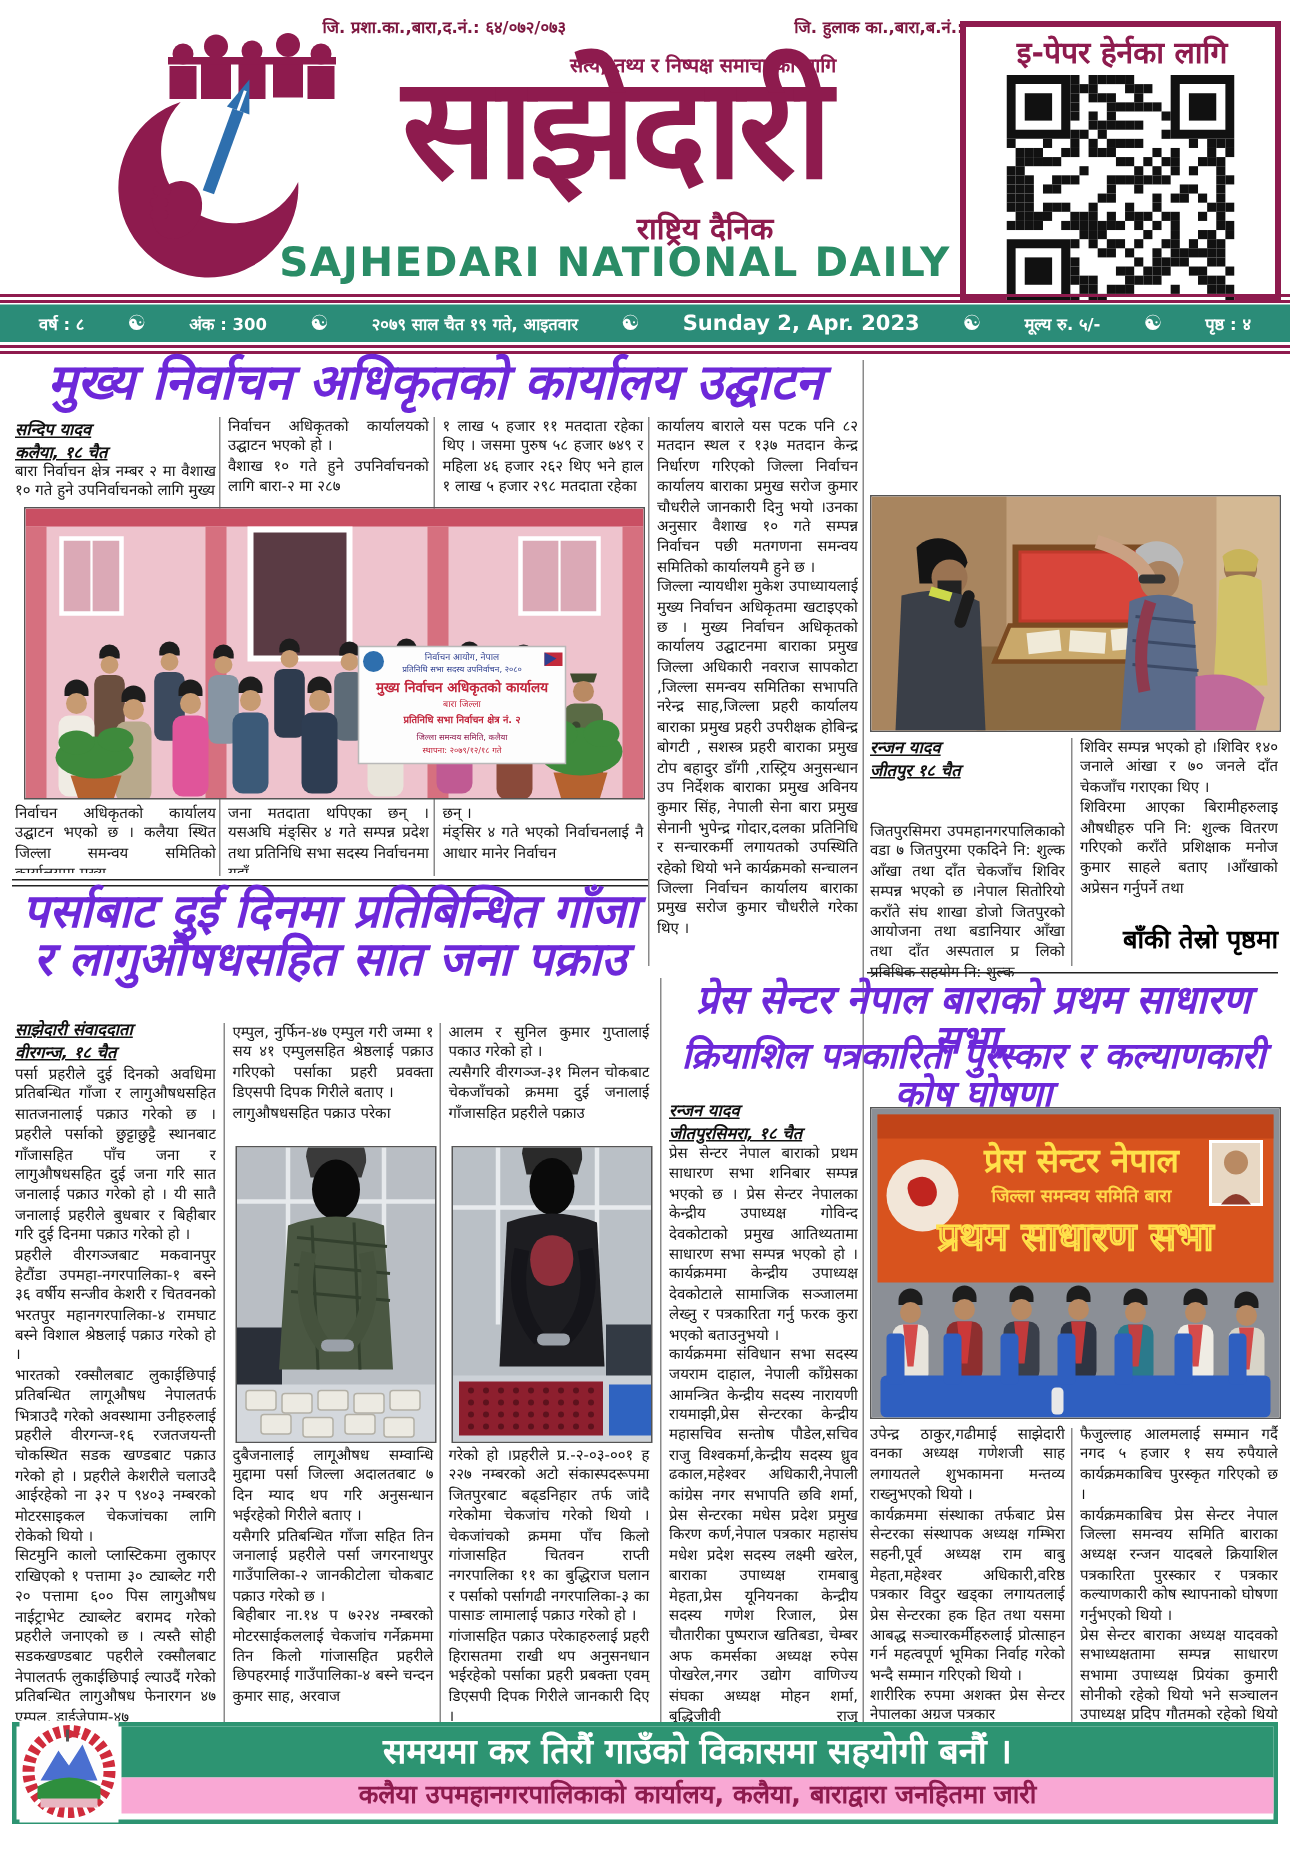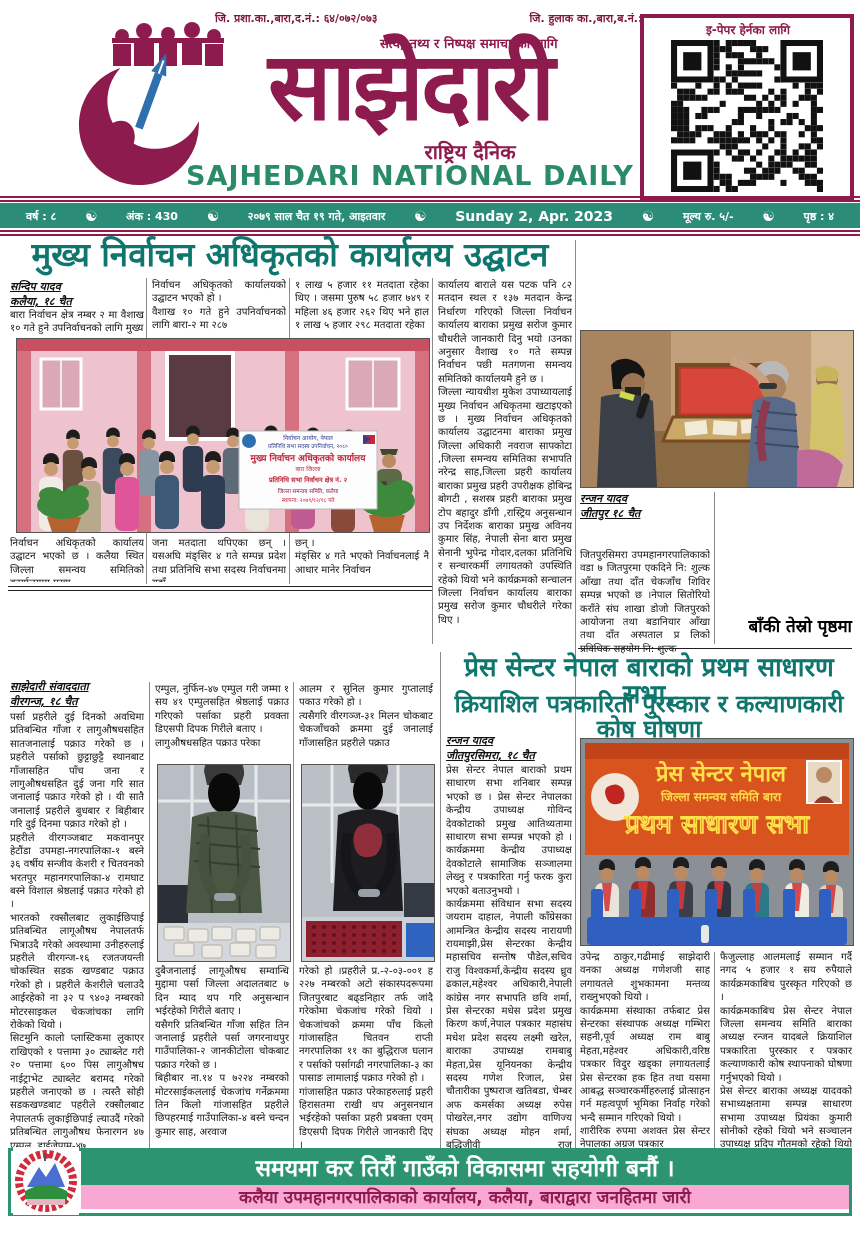--- a/index.html
+++ b/index.html
@@ -5,26 +5,26 @@
   html,body{margin:0;padding:0;background:#e8e8e8;}
   body{font-family:"DejaVu Sans","Liberation Sans",sans-serif;}
   #page{position:relative;width:860px;height:1234px;background:#ffffff;margin:0 auto;overflow:hidden;}
   .abs{position:absolute;}
   .reg{font-size:11px;font-weight:bold;color:#7d1740;}
   .masthead-title{font-size:94px;font-weight:bold;color:#8e1b4e;line-height:1;letter-spacing:-3px;text-align:center;}
   .tagline{font-size:13px;font-weight:bold;color:#8e1b4e;}
   .subtitle{font-size:20px;font-weight:bold;color:#8e1b4e;text-align:center;}
   .engname{font-size:27px;font-weight:bold;color:#2a8c66;text-align:center;letter-spacing:1px;}
   .epaper{border:4px solid #8e1b4e;background:#fff;}
-  .epaper-title{font-size:12px;font-weight:bold;color:#8e1b4e;text-align:center;padding:3px 0 2px 2px;}
+  .epaper-title{font-size:20px;font-weight:bold;color:#8e1b4e;text-align:center;padding:3px 0 2px 2px;}
   .mline{height:2px;background:#8e1b4e;}
   .datebar{background:#2b8c78;color:#fff;display:flex;align-items:center;justify-content:space-between;padding:0 26px;font-size:11px;font-weight:bold;}
   .datebar .en{font-size:14px;}
   .yy{font-size:14px;line-height:1;}
-  .hl{font-weight:bold;color:#0f766e;text-align:center;line-height:1.04;}
+  .hl{font-weight:bold;color:#6d28d9;text-align:center;line-height:1.04;font-style:italic;}
   .byline{font-size:11px;font-weight:bold;font-style:italic;text-decoration:underline;color:#111;line-height:1.35;}
   .col{font-size:10px;line-height:1.34;text-align:justify;white-space:pre-line;overflow:hidden;color:#141414;}
   .vr{width:1px;background:#8a8a8a;}
   .hrd{border-top:1px solid #222;border-bottom:1px solid #222;height:3px;}
   .hrs{height:1px;background:#222;}
   .continued{font-size:17px;font-weight:bold;color:#000;text-align:right;}
   .photo{border:1px solid #555;}
   .footer-ad{border:3px solid #2d9472;background:#fff;}
   .fa-line1{background:#2d9472;color:#fff;font-weight:bold;font-size:23px;text-align:center;line-height:34px;height:34px;}
   .fa-line2{color:#8e1b4e;font-weight:bold;font-size:17px;text-align:center;line-height:24px;height:24px;background:#f9a8d4;}
@@ -330,21 +330,21 @@
           </g>
       </g>
     </svg>
   </div>
 
   <div class="abs mline" style="left:0;top:196px;width:860px;"></div>
   <div class="abs mline" style="left:0;top:200px;width:860px;"></div>
   <div class="abs datebar" style="left:0;top:203px;width:808px;height:25px;">
     <span>वर्ष : ८</span>
     <span class="yy">☯</span>
-    <span>अंक : 430</span>
+    <span>अंक : 300</span>
     <span class="yy">☯</span>
     <span>२०७९ साल चैत १९ गते, आइतवार</span>
     <span class="yy">☯</span>
     <span class="en">Sunday 2, Apr. 2023</span>
     <span class="yy">☯</span>
     <span>मूल्य रु. ५/-</span>
     <span class="yy">☯</span>
     <span>पृष्ठ : ४</span>
   </div>
   <div class="abs mline" style="left:0;top:230px;width:860px;"></div>
@@ -514,23 +514,29 @@
         <path d="M234,40 a14,12 0 0 1 24,2 l-2,8 h-20 z" fill="#c8b45a"></path>
       </g>
       <path d="M216,120 q30,-6 46,14 l-6,22 h-40 z" fill="#c06a9a"></path>
     </svg>
   </div>
   <div class="abs byline" style="left:580px;top:492px;width:132px;">
     <span>रन्जन यादव</span><br>
     <span>जीतपुर १८ चैत</span>
   </div>
   <div class="abs col" style="left:580px;top:521px;width:130px;height:124px;margin-top:27px;">जितपुरसिमरा उपमहानगरपालिकाको वडा ७ जितपुरमा एकदिने नि: शुल्क आँखा तथा दाँत चेकजाँच शिविर सम्पन्न भएको छ ।नेपाल सितोरियो कराँते संघ शाखा डोजो जितपुरको आयोजना तथा बडानियार आँखा तथा दाँत अस्पताल प्र लिको प्रविधिक सहयोग नि: शुल्क</div>
+  <div class="abs col" style="left:720px;top:492px;width:132px;height:118px;">शिविर सम्पन्न भएको हो ।शिविर १४० जनाले आंखा र ७० जनले दाँत चेकजाँच गराएका थिए ।
+शिविरमा आएका बिरामीहरुलाइ औषधीहरु पनि नि: शुल्क वितरण गरिएको कराँते प्रशिक्षाक मनोज कुमार साहले बताए ।आँखाको अप्रेसन गर्नुपर्ने तथा</div>
   <div class="abs continued" style="left:700px;top:614px;width:152px;">बाँकी तेस्रो पृष्ठमा</div>
   <div class="abs hrs" style="left:578px;top:648px;width:274px;"></div>
 
+  <div class="abs hl" style="left:8px;top:592px;width:424px;font-size:31px;">
+    <span>पर्साबाट दुई दिनमा प्रतिबिन्धित गाँजा</span><br>
+    <span>र लागुऔषधसहित सात जना पक्राउ</span>
+  </div>
   <div class="abs byline" style="left:10px;top:680px;width:138px;">
     <span>साझेदारी संवाददाता</span><br>
     <span>वीरगन्ज, १८ चैत</span>
   </div>
   <div class="abs col" style="left:10px;top:710px;width:134px;height:438px;">पर्सा प्रहरीले दुई दिनको अवधिमा प्रतिबन्धित गाँजा र लागुऔषधसहित सातजनालाई पक्राउ गरेको छ । प्रहरीले पर्साको छुट्टाछुट्टै स्थानबाट गाँजासहित पाँच जना र लागुऔषधसहित दुई जना गरि सात जनालाई पक्राउ गरेको हो । यी सातै जनालाई प्रहरीले बुधबार र बिहीबार गरि दुई दिनमा पक्राउ गरेको हो ।
 प्रहरीले वीरगञ्जबाट मकवानपुर हेटौंडा उपमहा-नगरपालिका-१ बस्ने ३६ वर्षीय सन्जीव केशरी र चितवनको भरतपुर महानगरपालिका-४ रामघाट बस्ने विशाल श्रेष्ठलाई पक्राउ गरेको हो ।
 भारतको रक्सौलबाट लुकाईछिपाई प्रतिबन्धित लागूऔषध नेपालतर्फ भित्राउदै गरेको अवस्थामा उनीहरुलाई प्रहरीले वीरगन्ज-१६ रजतजयन्ती चोकस्थित सडक खण्डबाट पक्राउ गरेको हो । प्रहरीले केशरीले चलाउदै आईरहेको ना ३२ प ९४०३ नम्बरको मोटरसाइकल चेकजांचका लागि रोकेको थियो ।
 सिटमुनि कालो प्लास्टिकमा लुकाएर राखिएको १ पत्तामा ३० ट्याब्लेट गरी २० पत्तामा ६०० पिस लागुऔषध नाईट्राभेट ट्याब्लेट बरामद गरेको प्रहरीले जनाएको छ । त्यस्तै सोही सडकखण्डबाट पहरीले रक्सौलबाट नेपालतर्फ लुकाईछिपाई ल्याउदैं गरेको प्रतिबन्धित लागुऔषध फेनारगन ४७ एम्पुल, डाईजेपाम-४७</div>
   <div class="abs col" style="left:155px;top:682px;width:134px;height:80px;">एम्पुल, नुर्फिन-४७ एम्पुल गरी जम्मा १ सय ४१ एम्पुलसहित श्रेष्ठलाई पक्राउ गरिएको पर्साका प्रहरी प्रवक्ता डिएसपी दिपक गिरीले बताए ।
 लागुऔषधसहित पक्राउ परेका</div>

